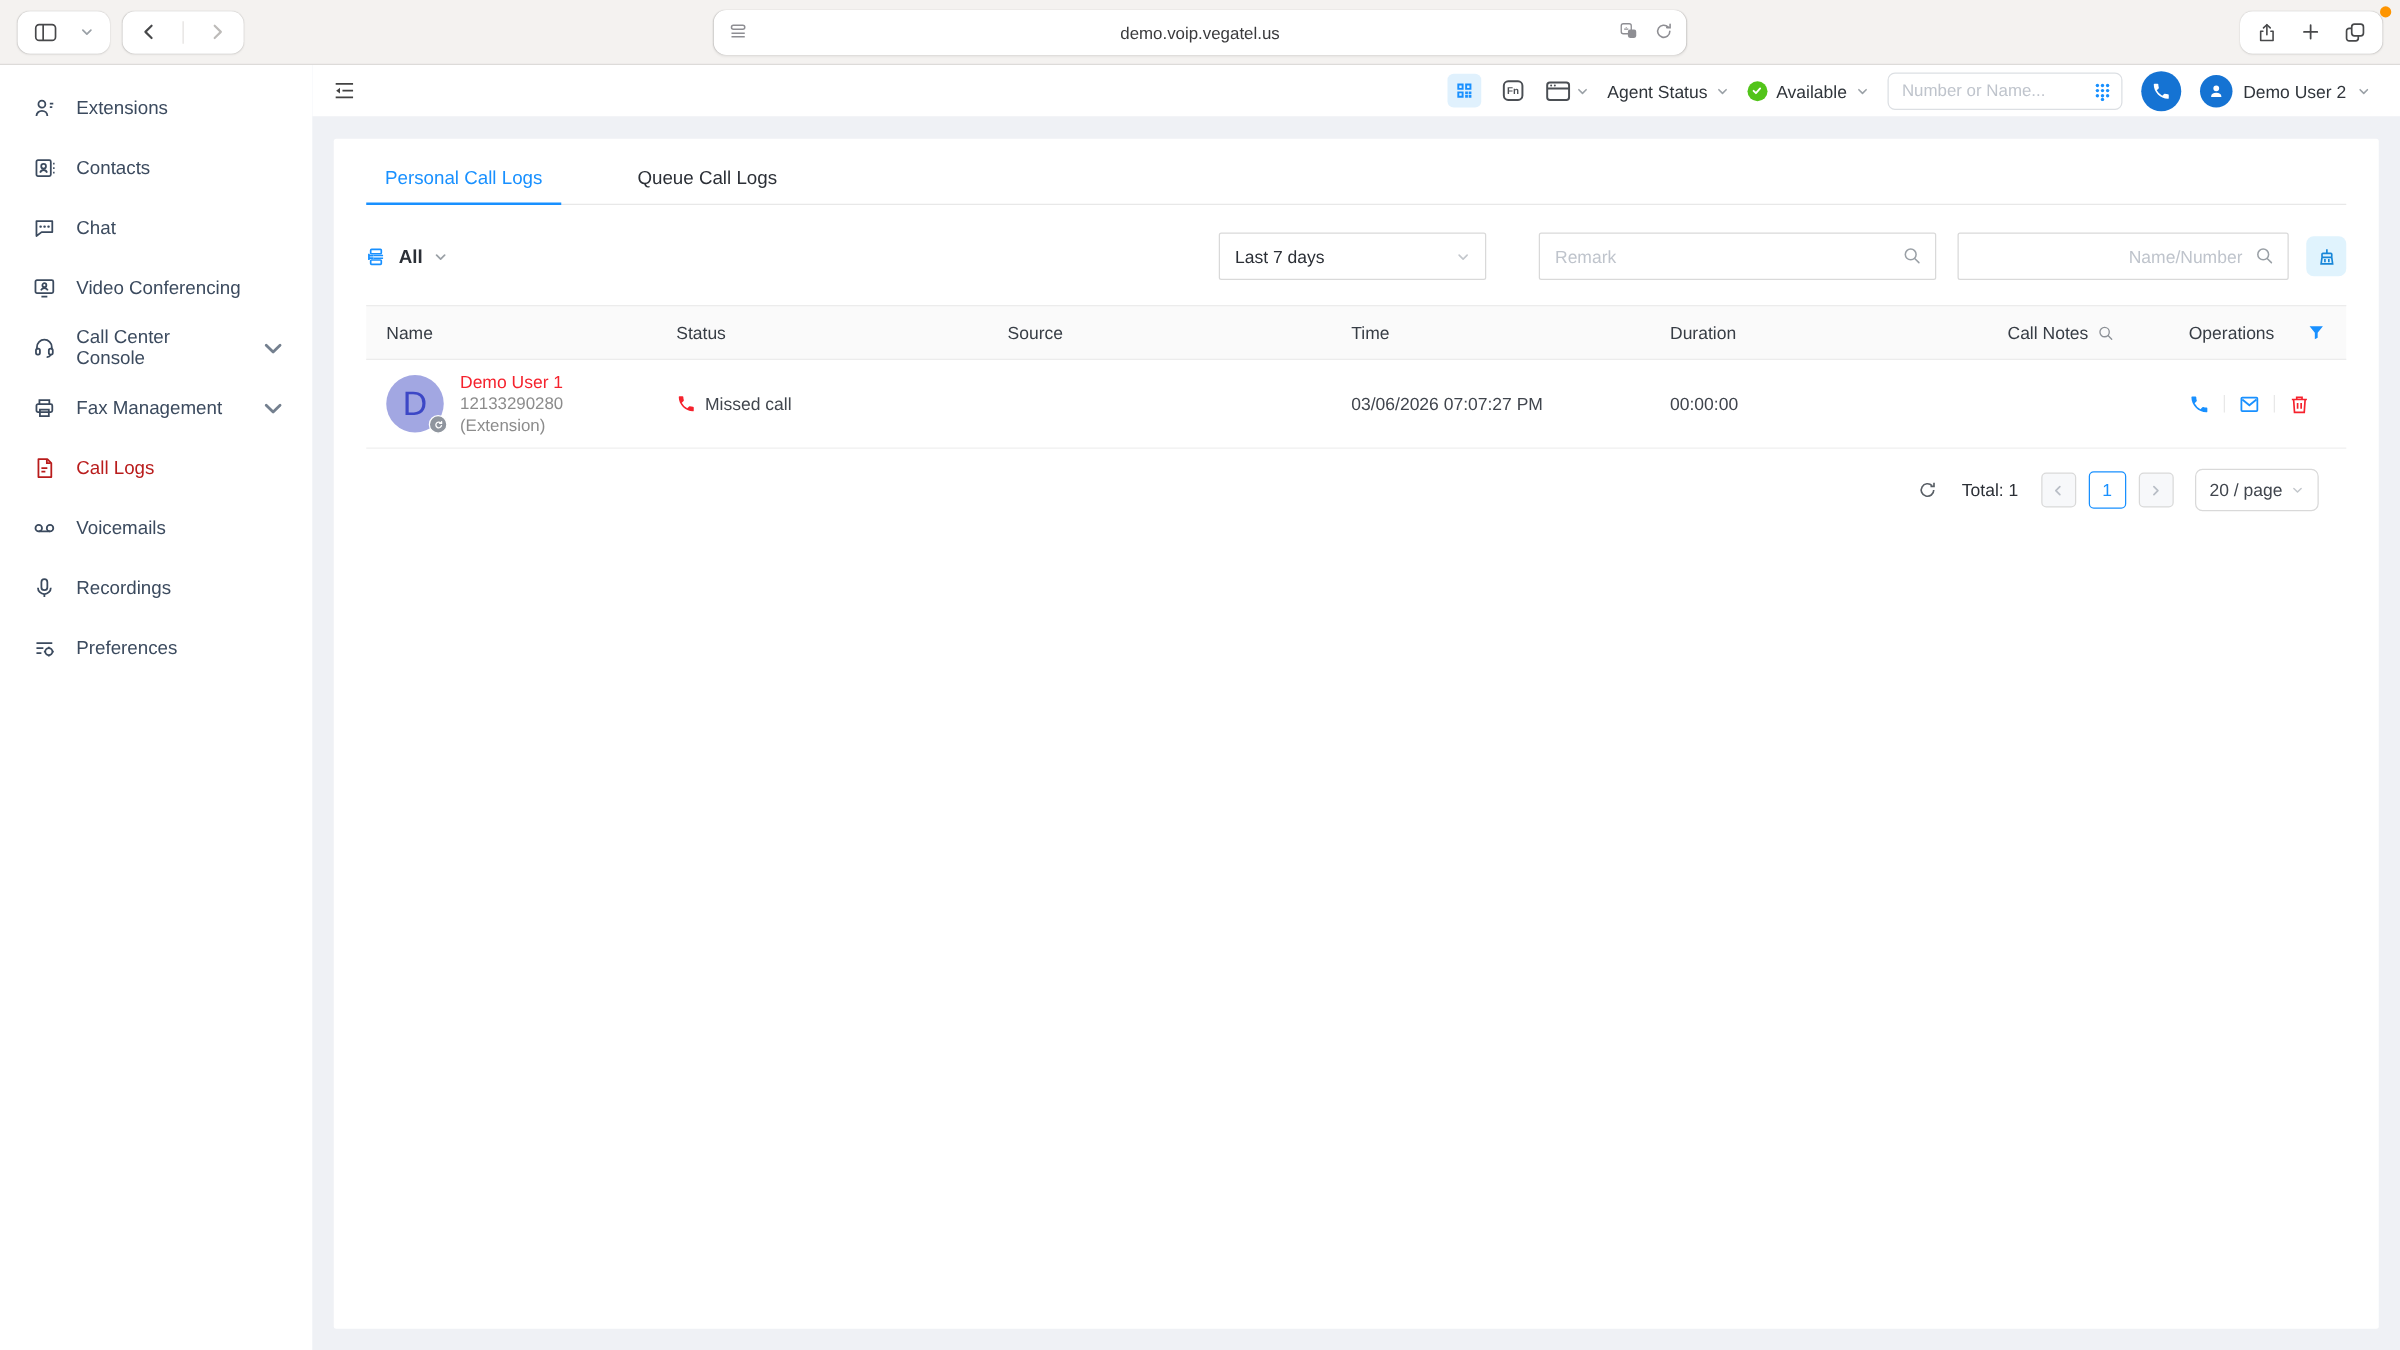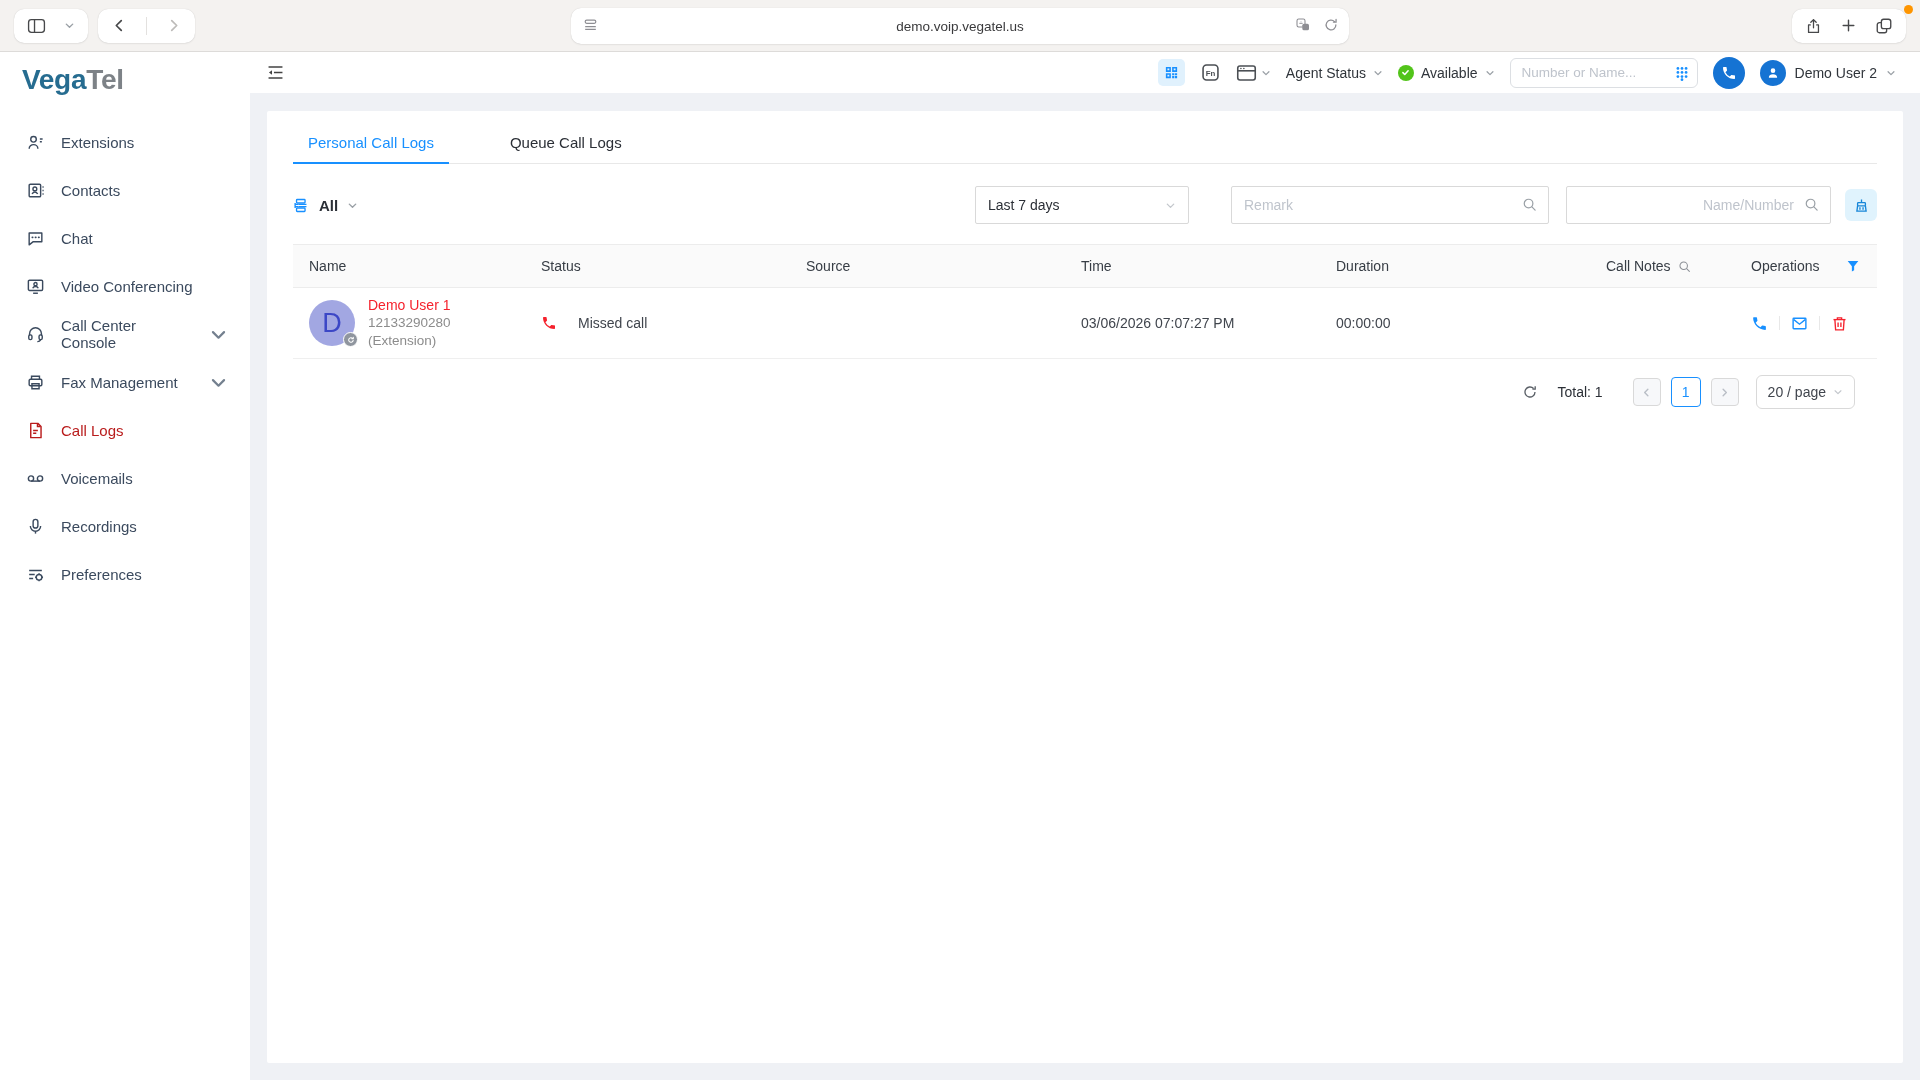--- a/index.html
+++ b/index.html
@@ -81,30 +81,30 @@
   .th-notes .mag{color:#8c9096;}
   .th-ops{display:flex;align-items:center;}
   .funnel{margin-left:auto;color:#1890ff;cursor:pointer;}
   .trow{display:flex;align-items:center;height:71px;border-bottom:1px solid #efefef;font-size:14px;color:#40454d;}
   .name-cell{display:flex;align-items:center;gap:13px;}
   .avatar{position:relative;width:46px;height:46px;border-radius:50%;background:#a2a7e2;color:#3c47c6;font-size:27px;display:flex;align-items:center;justify-content:center;flex-shrink:0;}
   .badge{position:absolute;right:-3px;bottom:-1px;width:15px;height:15px;border-radius:50%;background:#8f959e;border:1.5px solid #fff;display:flex;align-items:center;justify-content:center;}
   .name-lines{line-height:17.5px;font-size:13.5px;}
   .name-red{color:#f5222d;font-size:14px;}
   .name-gray{color:#8c8c8c;}
-  .status-cell{display:flex;align-items:center;gap:21px;}
+  .status-cell{display:flex;align-items:center;gap:7px;}
   .missed-ic{color:#f5222d;}
   .ops-cell{display:flex;align-items:center;gap:11px;}
   .op-divider{width:1px;height:14px;background:#e8e8e8;}
   .op-blue{color:#1890ff;cursor:pointer;} .op-red{color:#f5222d;cursor:pointer;}
 
   
   .pagination{margin-top:16px;display:flex;align-items:center;justify-content:flex-end;gap:10px;font-size:14px;color:#2b2f36;padding-right:22px;}
   .refresh{color:#595f66;margin-right:9px;cursor:pointer;}
-  .total{margin-right:20px;}
+  .total{margin-right:8px;}
   .pg-btn{width:28px;height:28px;border:1px solid #d9d9d9;background:#f7f8fa;border-radius:4px;display:flex;align-items:center;justify-content:center;color:#b9bec6;cursor:pointer;}
   .pg-current{width:30px;height:30px;border:1px solid #1890ff;color:#1890ff;background:#fff;border-radius:4px;display:flex;align-items:center;justify-content:center;cursor:pointer;}
   .pg-size{height:32px;border:1px solid #d9d9d9;border-radius:6px;background:#fff;display:flex;align-items:center;gap:7px;padding:16px 11px;color:#40454d;margin-left:7px;cursor:pointer;justify-content:space-between;}
   .pg-size .chev{color:#c3c7cc;}
 </style>
 </head>
 <body>
 
 <div class="chrome">
   <div class="pill">
@@ -178,24 +178,20 @@
           <path d="M15.5 15.5v2.7a2.8 2.8 0 0 1-2.8 2.8H5.8A2.8 2.8 0 0 1 3 18.2V10.3a2.8 2.8 0 0 1 2.8-2.8h2.7"></path>
         </svg>
     </span>
   </div>
   <span class="rec-dot"></span>
 </div>
 
 <div class="app">
 
   <div class="sidebar">
-    <div class="logo">
-      <span class="p1">Vega</span>
-        <span class="p2">Tel</span>
-    </div>
     <div class="menu">
 
       <div class="menu-item">
         <span>
             <svg viewBox="0 0 24 24" fill="none" stroke="currentColor" stroke-width="1.8">
               <circle cx="9.5" cy="8" r="3.5"></circle>
               <path d="M4 20c0-3.2 2.5-5.3 5.5-5.3S15 16.8 15 20"></path>
               <path d="M17.5 7.5H21M17.5 11h2.5"></path>
             </svg>
           </span>

